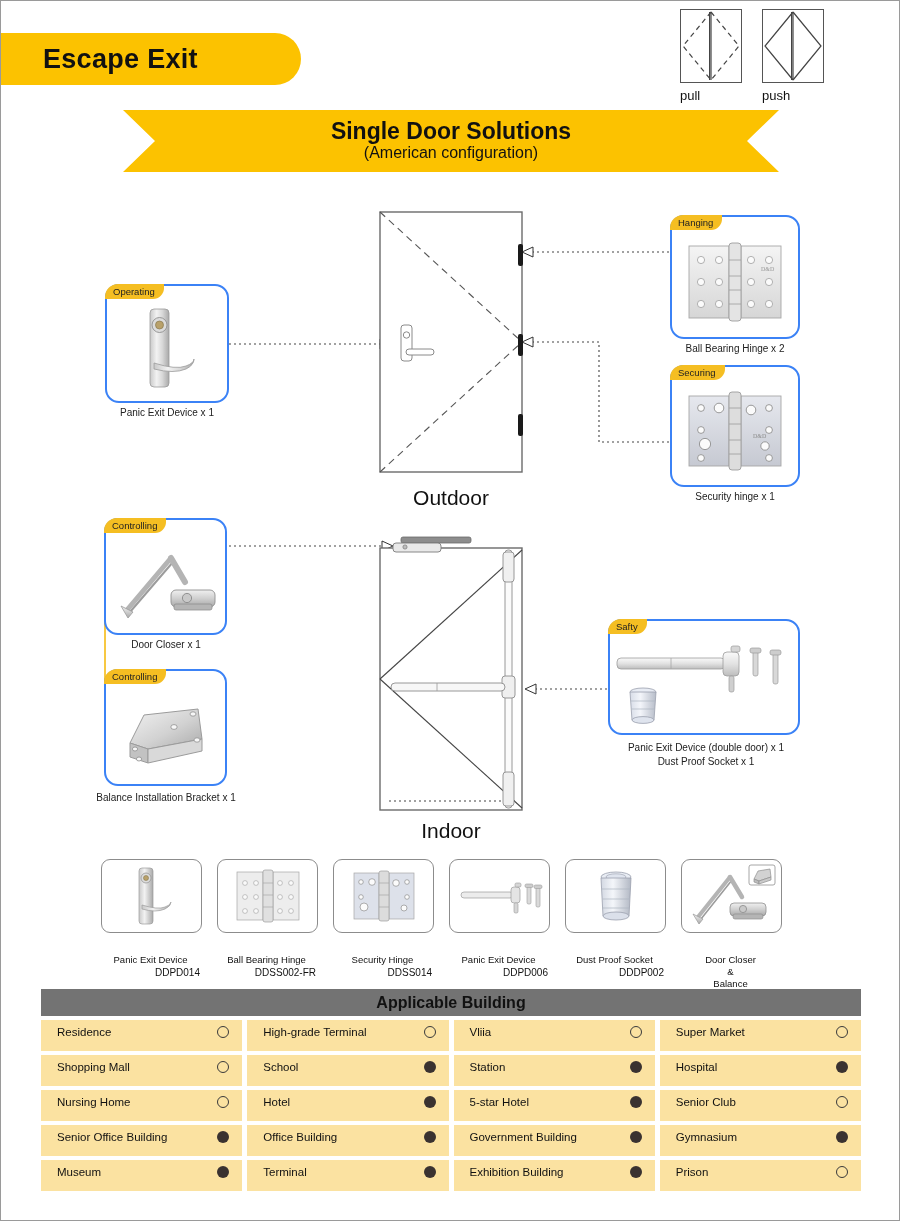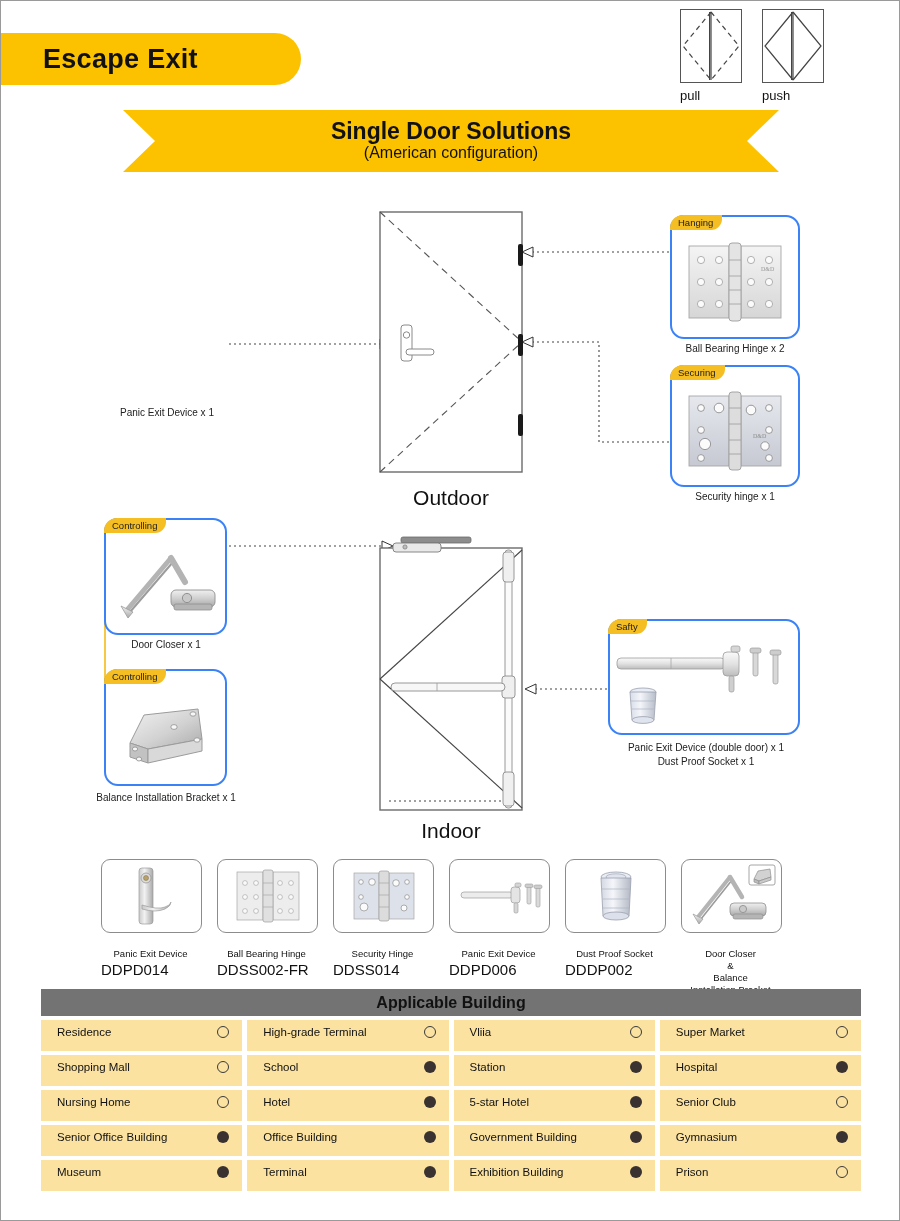--- a/index.html
+++ b/index.html
@@ -33,22 +33,22 @@
 
   
   .doorwrap{position:absolute;}
   .doorlabel{position:absolute;text-align:center;font-size:21px;color:#111;width:200px;}
 
   
   .gallery{position:absolute;left:100px;top:858px;width:700px;display:flex;gap:17px;}
   .gitem{width:99px;}
   .gbox{width:99px;height:72px;border:1px solid #8c8c8c;border-radius:9px;background:#fff;
      display:flex;align-items:center;justify-content:center;position:relative;overflow:hidden;}
-  .gname{margin-top:15px;text-align:center;font-size:9.5px;color:#111;line-height:1.25;white-space:pre-line;}
-  .gcode{text-align:left;font-size:15px;color:#111;line-height:1.3;}
+  .gname{margin-top:21px;text-align:center;font-size:9.5px;color:#111;line-height:1.25;white-space:pre-line;}
+  .gcode{text-align:right;font-size:10px;color:#111;line-height:1.3;}
 
   
   .apptable{position:absolute;left:40px;top:988px;width:820px;}
   .app-head{height:27px;background:#737373;display:flex;align-items:center;justify-content:center;
      font-size:16px;font-weight:bold;color:#111;}
   .app-grid{display:grid;grid-template-columns:repeat(4,1fr);column-gap:5px;row-gap:4px;margin-top:4px;}
   .app-cell{background:#FBE2A1;height:23px;display:flex;align-items:center;padding:0 13px 8px 16px;
      justify-content:space-between;font-size:11.5px;color:#111;}
   .dot{width:12px;height:12px;border-radius:50%;box-sizing:border-box;}
   .dot.open{border:1.4px solid #3a3a3a;background:transparent;}
@@ -160,20 +160,39 @@
       </g>
 
       <g>
         <rect x="12" y="147" width="114" height="8" rx="4" fill="#f7f7f7" stroke="#8d8d8d" stroke-width=".9"></rect>
         <line x1="58" y1="147" x2="58" y2="155" stroke="#9a9a9a" stroke-width=".8"></line>
       </g>
     </svg>
   </div>
   <div class="doorlabel" style="left:350px;top:818px;">Indoor</div>
 
+  <div class="callout" style="left:104px;top:283px;width:124px;height:119px;">
+    <div class="tab">Operating</div>
+    <div class="art">
+      <svg width="78" height="88" viewBox="0 0 78 88">
+        <defs>
+            <linearGradient id="mt1" x1="0" y1="0" x2="1" y2="0">
+          <stop offset="0" stop-color="#c9c9c9"></stop>
+              <stop offset=".35" stop-color="#f2f2f2"></stop>
+          <stop offset=".65" stop-color="#d8d8d8"></stop>
+              <stop offset="1" stop-color="#a9a9a9"></stop>
+            </linearGradient>
+          </defs>
+        <rect x="22" y="4" width="19" height="78" rx="4" fill="url(#mt1)" stroke="#9b9b9b" stroke-width=".8"></rect>
+        <circle cx="31.5" cy="20" r="7.5" fill="#dcdcdc" stroke="#8e8e8e" stroke-width=".9"></circle>
+        <circle cx="31.5" cy="20" r="4" fill="#b9a16a" stroke="#8a7a50" stroke-width=".7"></circle>
+        <path d="M26 58 q22 7 32 3 q8 -3 8 -7 q0 6 -8 10 q-12 5 -32 0 z" fill="url(#mt1)" stroke="#9b9b9b" stroke-width=".8"></path>
+      </svg>
+    </div>
+  </div>
   <div class="cap" style="left:94px;top:405px;width:144px;">Panic Exit Device x 1</div>
 
   <div class="callout" style="left:669px;top:214px;width:130px;height:124px;">
     <div class="tab">Hanging</div>
     <div class="art">
       <svg width="108" height="88" viewBox="0 0 108 88">
         <defs>
             <linearGradient id="hg1" x1="0" y1="0" x2="0" y2="1">
           <stop offset="0" stop-color="#f4f4f4"></stop>
               <stop offset="1" stop-color="#d6d6d6"></stop>

